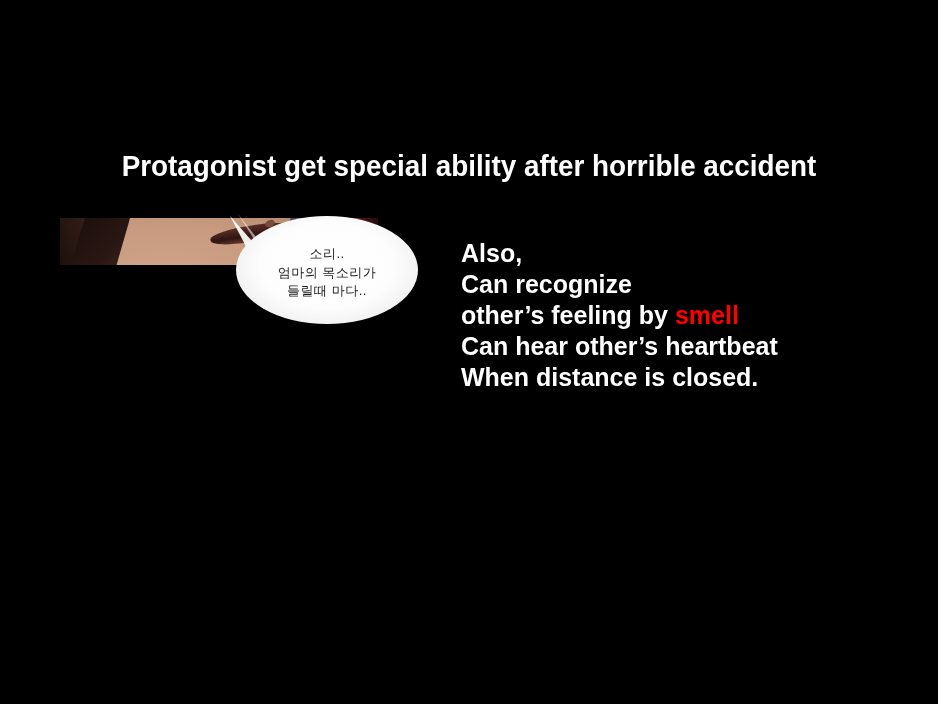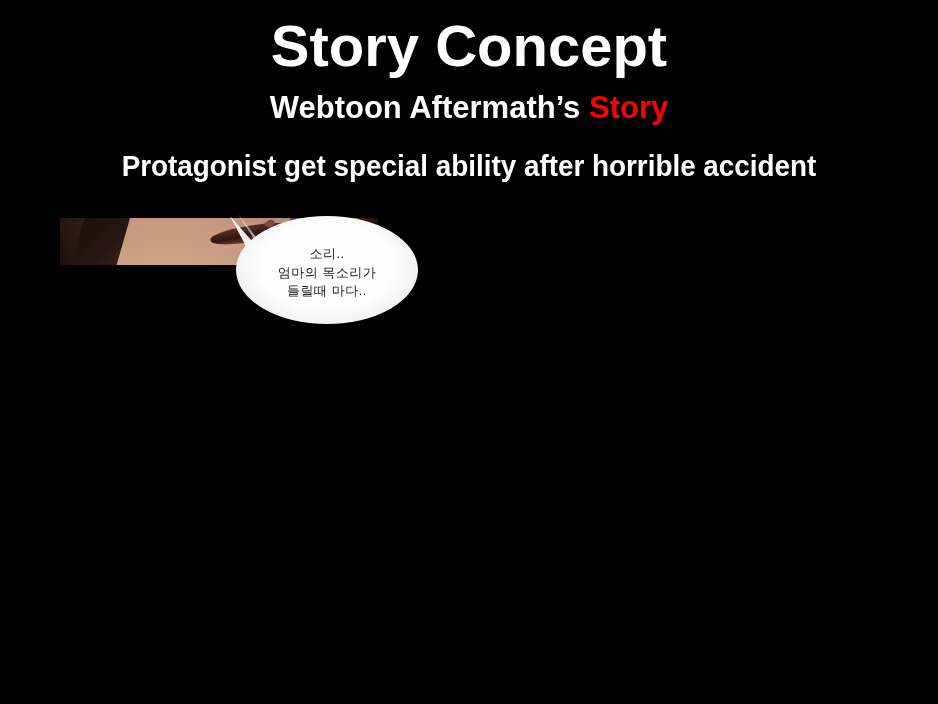--- a/index.html
+++ b/index.html
@@ -208,23 +208,21 @@
   #body-text .para { margin: 0 0 0 0; white-space: pre-line; }
   #p-also { margin-bottom: 44px; }
   #p-smell { margin-bottom: 44px; }
   #body-text .accent { color: #ff0000; }
 </style>
 </head>
 <body>
 
 <div id="slide">
 
-  <div id="title">Story Concept</div>
-
-  <div id="subtitle"><span>Webtoon Aftermath’s </span><span class="accent">Story</span></div>
+
 
   <div id="tagline">Protagonist get special ability after horrible accident</div>
 
   <div id="panel">
     <div class="skin"></div>
     <div class="hair2"></div>
     <div class="hair1"></div>
     <div class="lips"></div>
     <div class="cheek"></div>
     <div class="cloth"></div>
@@ -237,14 +235,20 @@
     <polygon points="10,0 46,46 40,47" fill="#ffffff" opacity="0.55"></polygon>
   </svg>
 
   <div class="bubble" id="bubble-1">
     <div class="btext">소리..
 엄마의 목소리가
 들릴때 마다..</div>
   </div>
 
 
+  <div id="body-text">
+    <p class="para" id="p-also">Also,</p>
+    <p class="para" id="p-smell"><span>Can recognize</span><br><span>other’s feeling by </span><span class="accent">smell</span></p>
+    <p class="para" id="p-heart">Can hear other’s heartbeat
+When distance is closed.</p>
+  </div>
 
 </div>
 
 </body></html>

